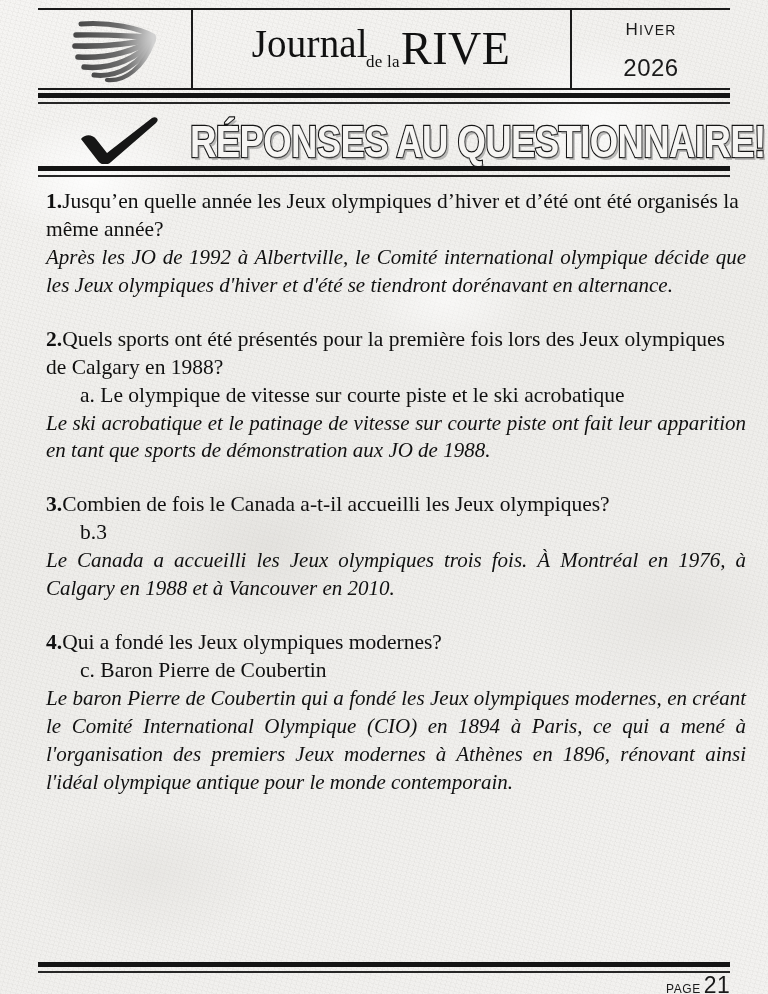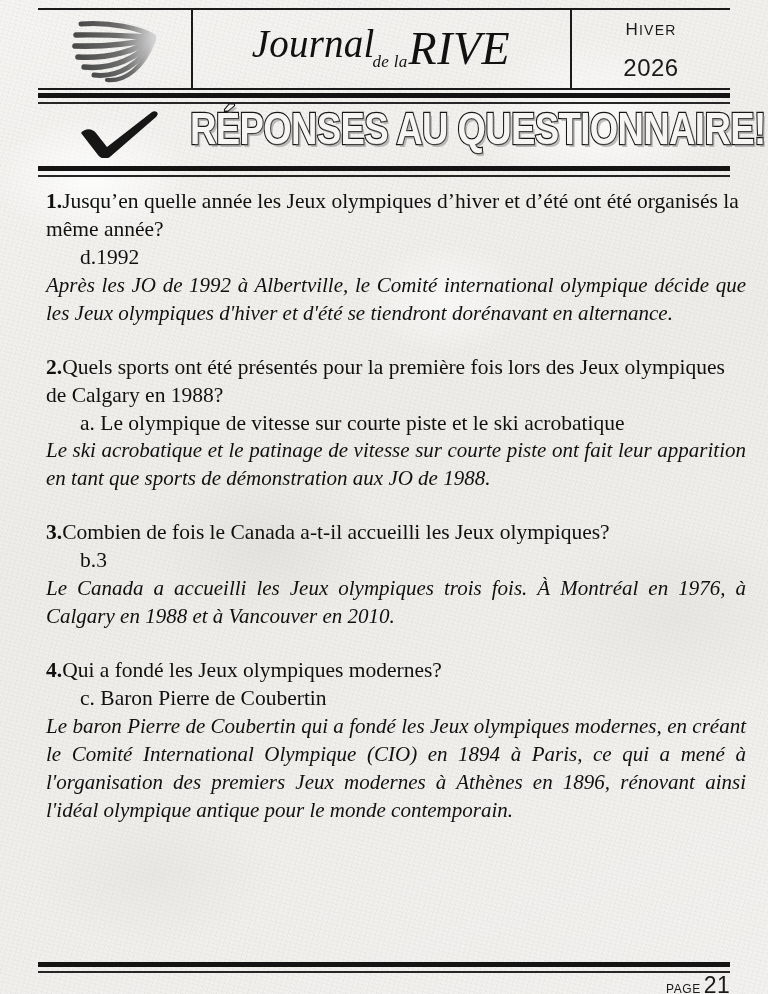--- a/index.html
+++ b/index.html
@@ -64,21 +64,20 @@
     box-sizing: border-box;
   }
   .mh-logo {
     width: 155px;
     border-right: 2px solid #1a1a1a;
   }
   .mh-title {
     flex: 1;
     border-right: 2px solid #1a1a1a;
     padding-bottom: 2px;
-    font-style: italic;
   }
   .mh-date {
     width: 158px;
     flex-direction: column;
     gap: 14px;
   }
 
   
   .logo-fan {
     width: 96px;
@@ -156,21 +155,21 @@
   }
 
   
   .banner {
     position: absolute;
     left: 38px;
     top: 108px;
     width: 692px;
     height: 56px;
     display: flex;
-    align-items: flex-start;
+    align-items: flex-end;
   }
   .check-icon {
     width: 92px;
     height: 50px;
     flex: none;
     margin-left: 38px;
   }
   .banner-title {
     font-family: "Liberation Sans", sans-serif;
     font-size: 38px;
@@ -316,21 +315,20 @@
     <div class="banner-title">Réponses au questionnaire!</div>
   </div>
 
   <div class="rule-thick" style="top:166px;"></div>
   <div class="rule-thin" style="top:175px;"></div>
 
   <div class="content">
 
     <div class="qblock">
       <div class="question"><span class="qnum">1.</span><span>Jusqu’en quelle année les Jeux olympiques d’hiver et d’été ont été organisés la même année?</span></div>
-      <div class="answer">d.1992</div>
       <div class="explain">Après les JO de 1992 à Albertville, le Comité international olympique décide que les Jeux olympiques d'hiver et d'été se tiendront dorénavant en alternance.</div>
     </div>
 
     <div class="qblock">
       <div class="question"><span class="qnum">2.</span><span>Quels sports ont été présentés pour la première fois lors des Jeux olympiques de Calgary en 1988?</span></div>
       <div class="answer">a. Le olympique de vitesse sur courte piste et le ski acrobatique</div>
       <div class="explain">Le ski acrobatique et le patinage de vitesse sur courte piste ont fait leur apparition en tant que sports de démonstration aux JO de 1988.</div>
     </div>
 
     <div class="qblock">

